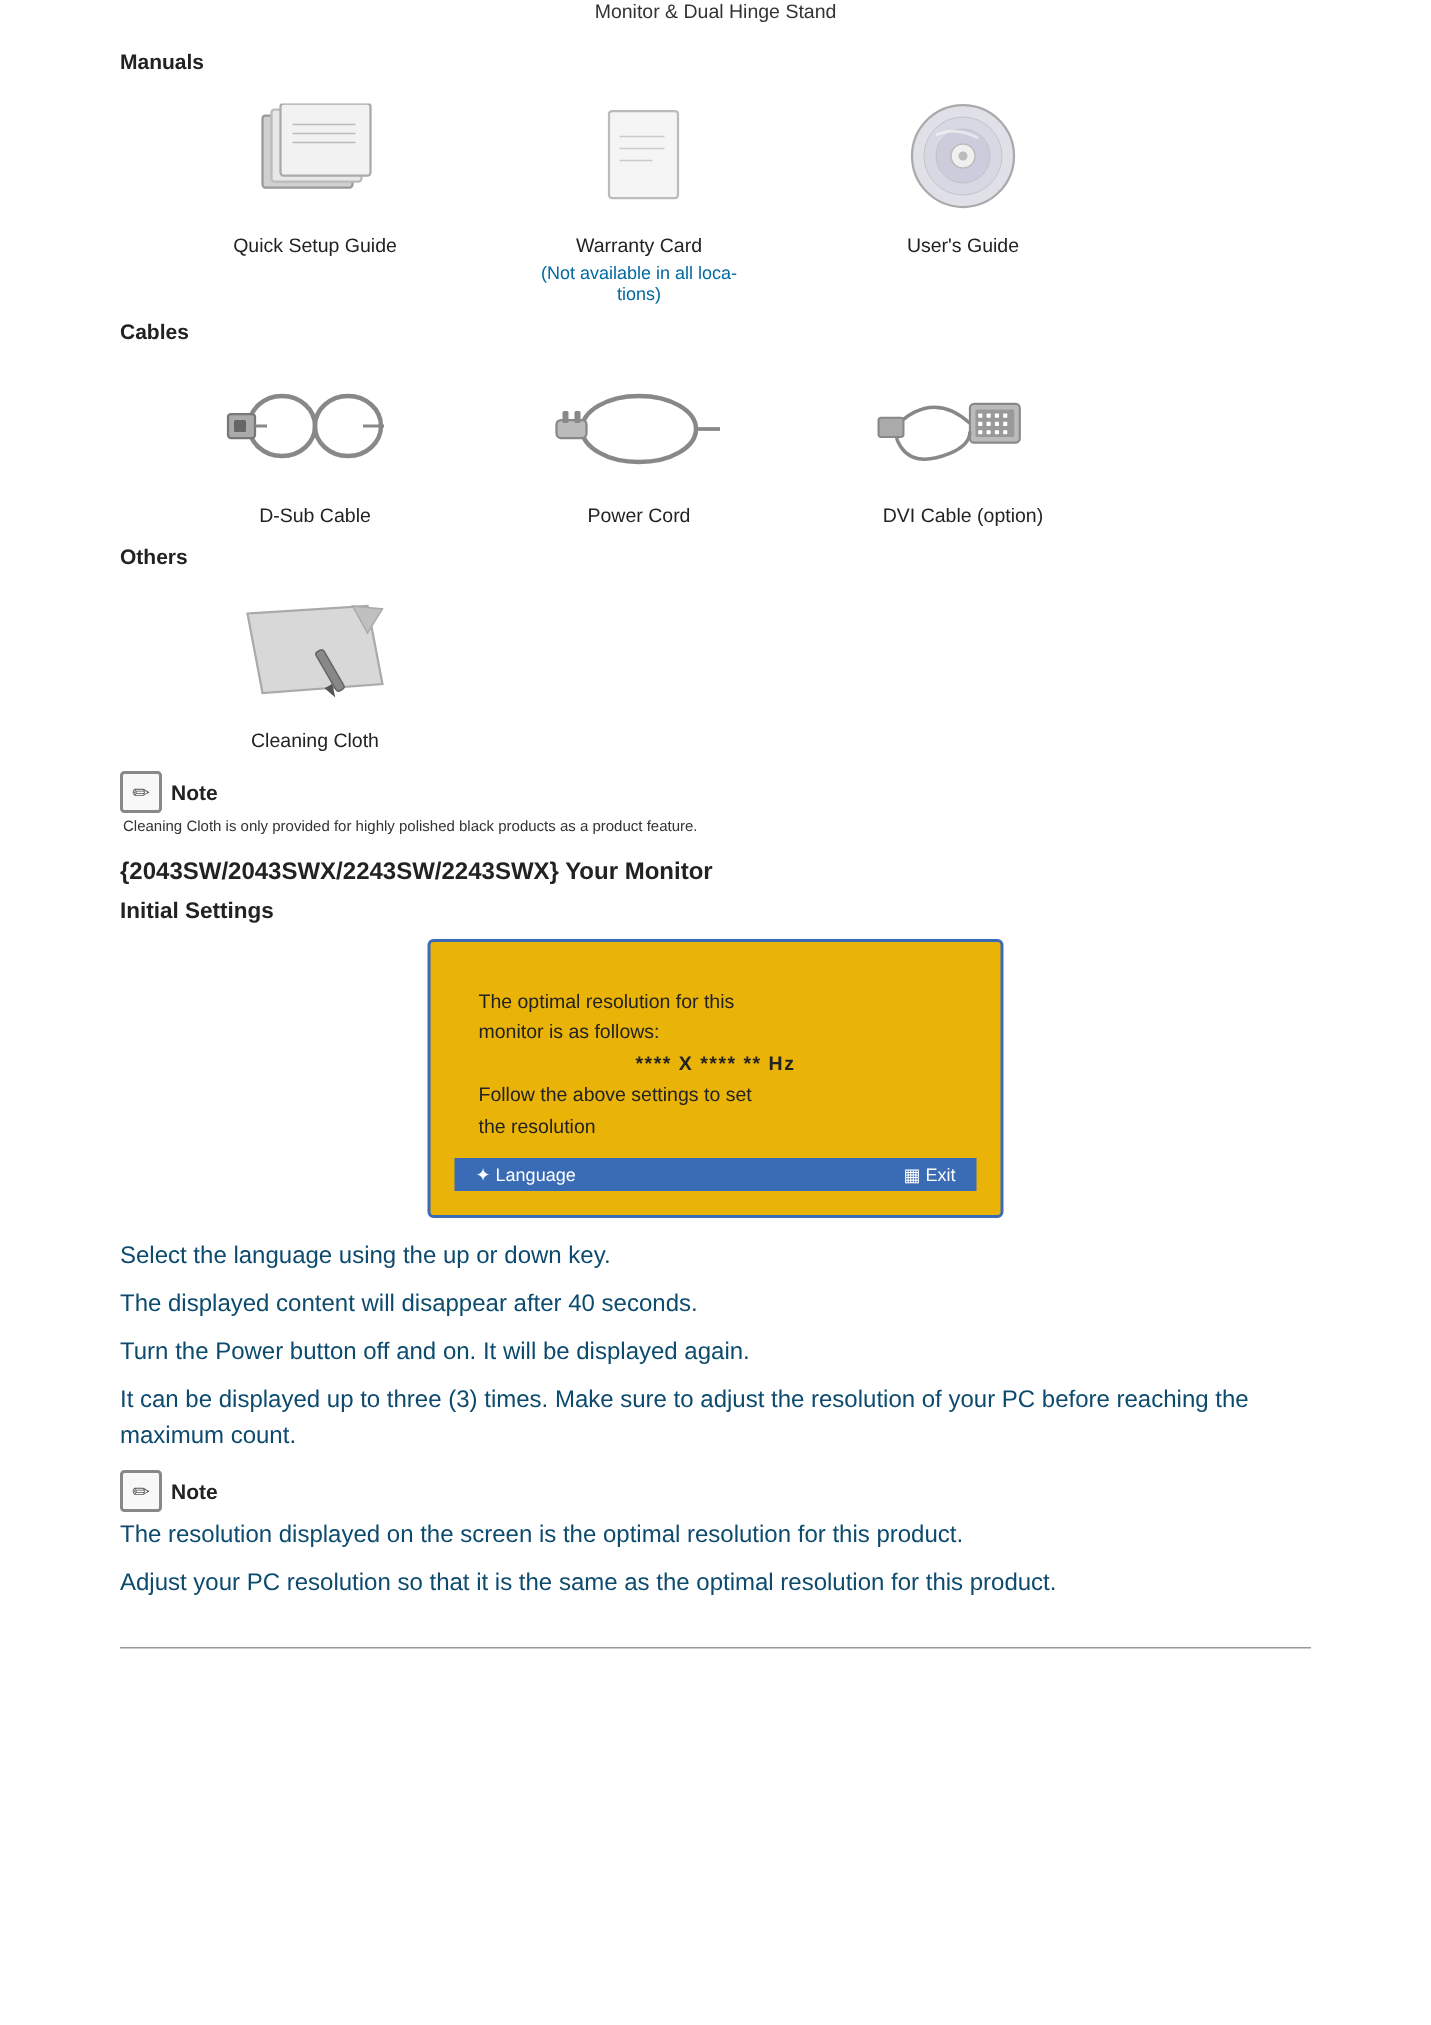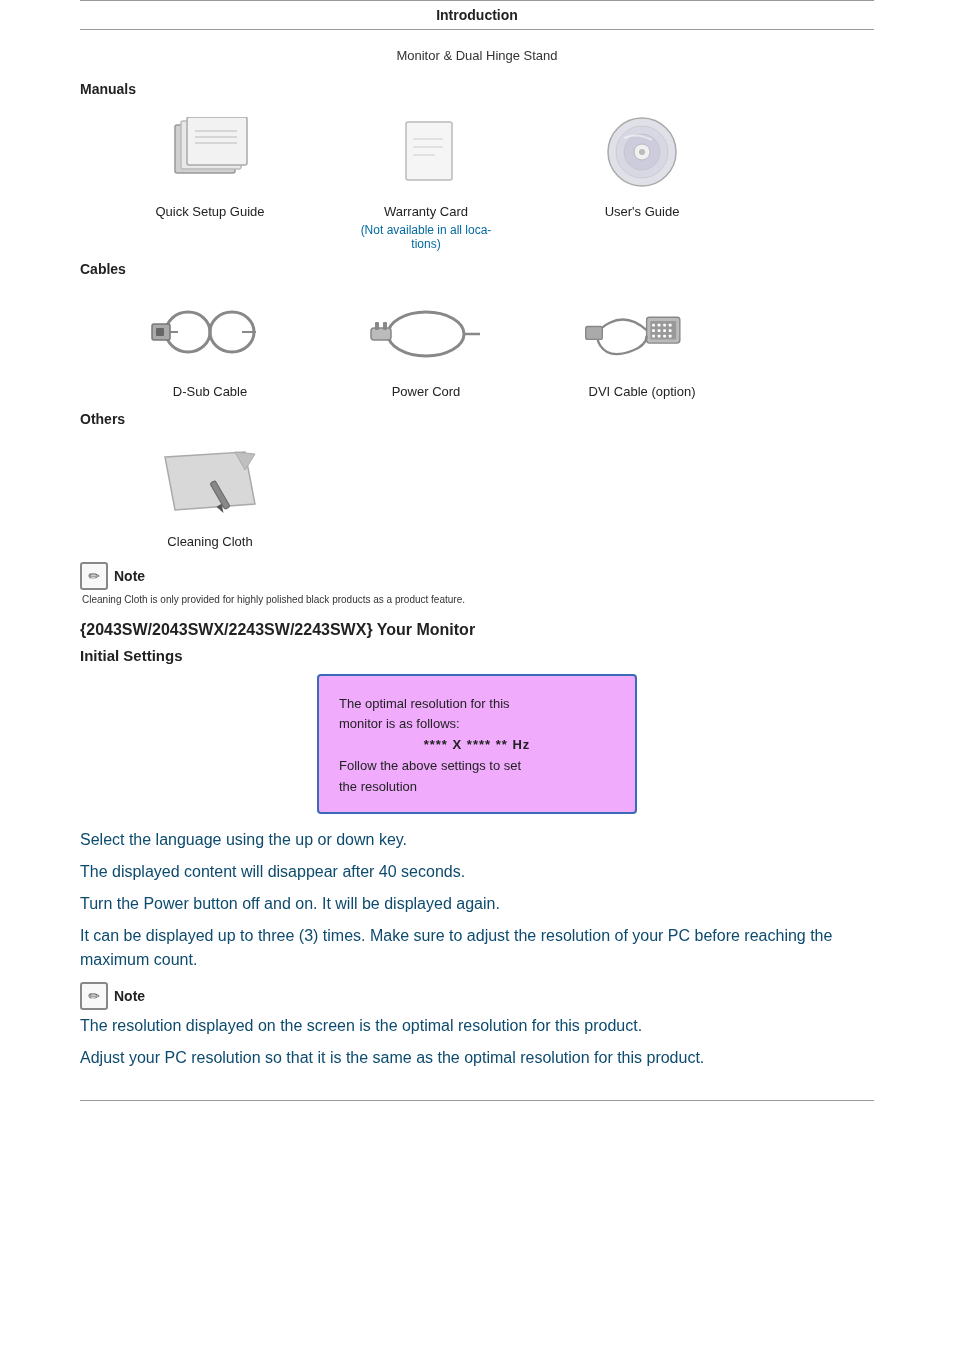--- a/index.html
+++ b/index.html
@@ -103,25 +103,25 @@
       margin: 16px 0 6px 0;
     }
     .subsection-heading {
       font-size: 15px;
       font-weight: bold;
       margin: 8px 0 10px 0;
     }
     .dialog-box {
       border: 2px solid #3a6bb5;
       border-radius: 4px;
-      padding: 4px;
-      width: 320px;
+      padding: 16px;
+      width: 384px;
       margin: 8px auto 14px auto;
       overflow: hidden;
-      background: #f0abfc;
+      background: #eab308;
     }
     .dialog-content {
       padding: 14px 16px 10px 16px;
       font-size: 13px;
       color: #222;
       line-height: 1.6;
     }
     .dialog-content .resolution-line {
       text-align: center;
       font-weight: bold;
@@ -155,23 +155,20 @@
     }
 
     
     svg { display: block; }
   </style>
 </head>
 <body>
 
 <div class="page">
 
-  <div class="page-header">
-    <span>Introduction</span>
-  </div>
 
   <div class="monitor-title">Monitor &amp; Dual Hinge Stand</div>
 
   <div class="section-label">Manuals</div>
   <div class="items-row">
 
     <div class="item-col">
       <div class="item-icon">
 
         <svg width="90" height="70" viewBox="0 0 90 70">
@@ -315,20 +312,24 @@
   <div class="subsection-heading">Initial Settings</div>
 
   <div class="dialog-box">
     <div class="dialog-content">
       <div>The optimal resolution for this</div>
       <div>monitor is as follows:</div>
       <div class="resolution-line">**** X **** ** Hz</div>
       <div>Follow the above settings to set</div>
       <div>the resolution</div>
     </div>
+    <div class="dialog-footer">
+      <span>✦ Language</span>
+      <span>▦ Exit</span>
+    </div>
   </div>
 
   <div class="body-text">Select the language using the up or down key.</div>
   <div class="body-text">The displayed content will disappear after 40 seconds.</div>
   <div class="body-text">Turn the Power button off and on. It will be displayed again.</div>
   <div class="body-text">It can be displayed up to three (3) times. Make sure to adjust the resolution of your PC before reaching the maximum count.</div>
 
   <div class="note-box">
     <div class="note-icon">
       <span>✏</span>

